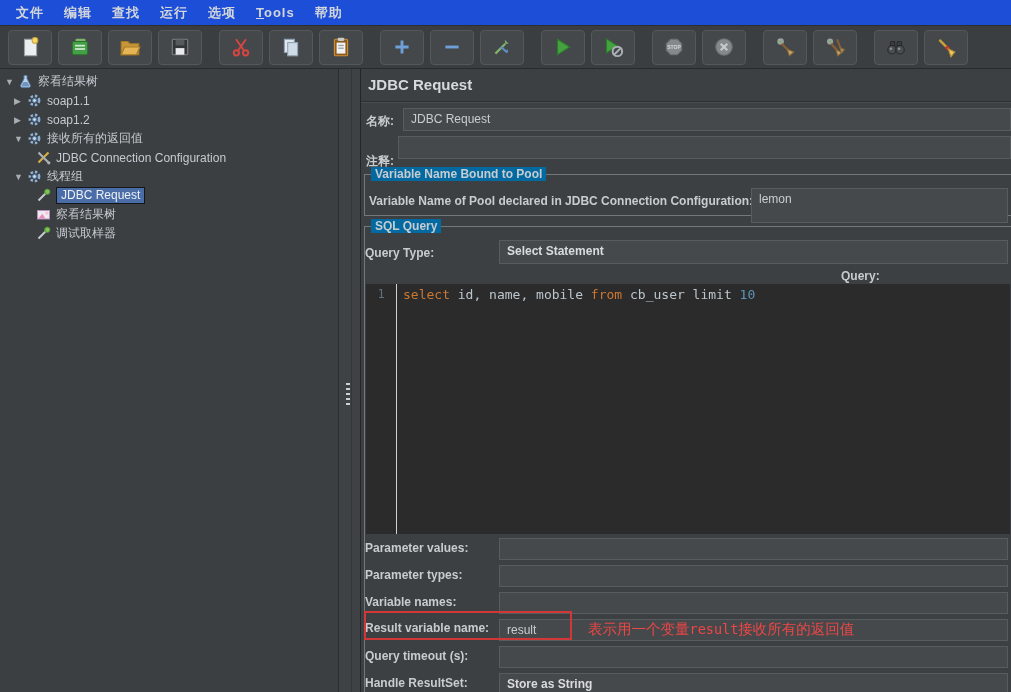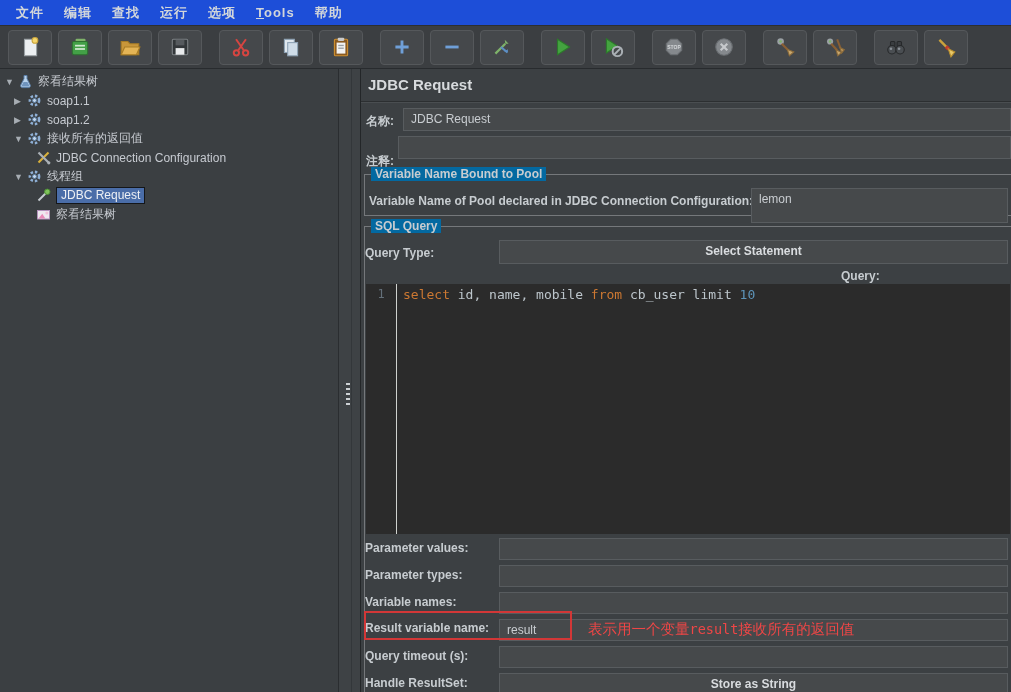--- a/index.html
+++ b/index.html
@@ -67,21 +67,21 @@
     background:#3c4043;
   }
   .panel-title { position:absolute; left:7px; top:7px; font-size:15px; font-weight:bold; color:#d7dadd; }
   .title-sep { position:absolute; left:0; right:0; top:32px; height:2px;
                border-top:1px solid #2c2f31; border-bottom:1px solid #4a4e51; }
   .lbl { position:absolute; font-size:12px; font-weight:bold; color:#c7ccd0; white-space:nowrap; }
   .field {
     position:absolute; background:#46494b; border:1px solid #585c5f;
     color:#c9cdd1; font-size:12px; padding:3px 7px 0 7px; white-space:nowrap; overflow:hidden;
   }
-  .combo { font-weight:bold; color:#d9dcdf;text-align:center; }
+  .combo { font-weight:bold; color:#d9dcdf; }
   .group {
     position:absolute; border:1px solid #75787b;
   }
   .group-title {
     position:absolute; top:-8px; left:6px; background:#0369a1; padding:0 4px;
     font-size:12px; font-weight:bold; color:#c7ccd0; white-space:nowrap;
   }
   .rlabel { text-align:left; width:130px; left:0; }
   
   #sql-editor {
@@ -325,20 +325,27 @@
 
     <div class="tree-row lvl2" style="top:136px">
       <svg class="ticon" viewBox="0 0 15 15">
         <rect x="1.5" y="3.5" width="12" height="8.5" fill="#efe9f0" stroke="#b391bb"></rect>
         <path d="M2.5 11.5l3.8-4.8 3 4.8z" fill="#e98ab8"></path>
         <circle cx="10.8" cy="6" r="1.5" fill="#f3c1da"></circle>
       </svg>
       <span>察看结果树</span>
     </div>
 
+    <div class="tree-row lvl2" style="top:155px">
+      <svg class="ticon" viewBox="0 0 15 15">
+        <path d="M2.5 12.5L10 5" stroke="#c6cbd0" stroke-width="2"></path>
+        <circle cx="11.3" cy="3.8" r="2.7" fill="#7fc35a" stroke="#4e8f35"></circle>
+      </svg>
+      <span>调试取样器</span>
+    </div>
   </div>
 
   <div id="splitter">
     <div class="inline"></div>
     <div class="handle"></div>
   </div>
 
   <div id="main">
 
     <div class="panel-title">JDBC Request</div>

